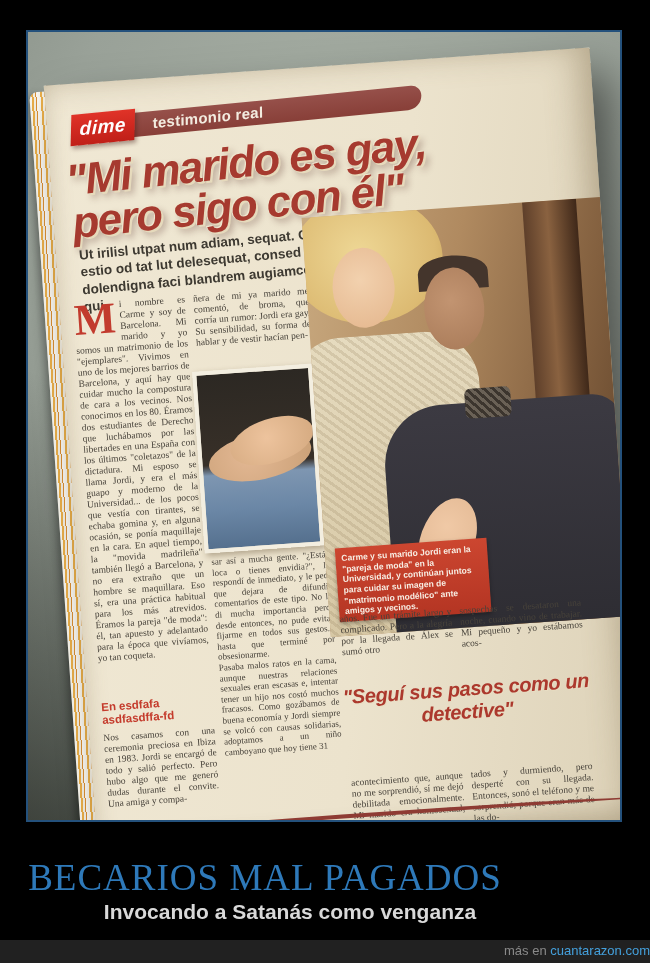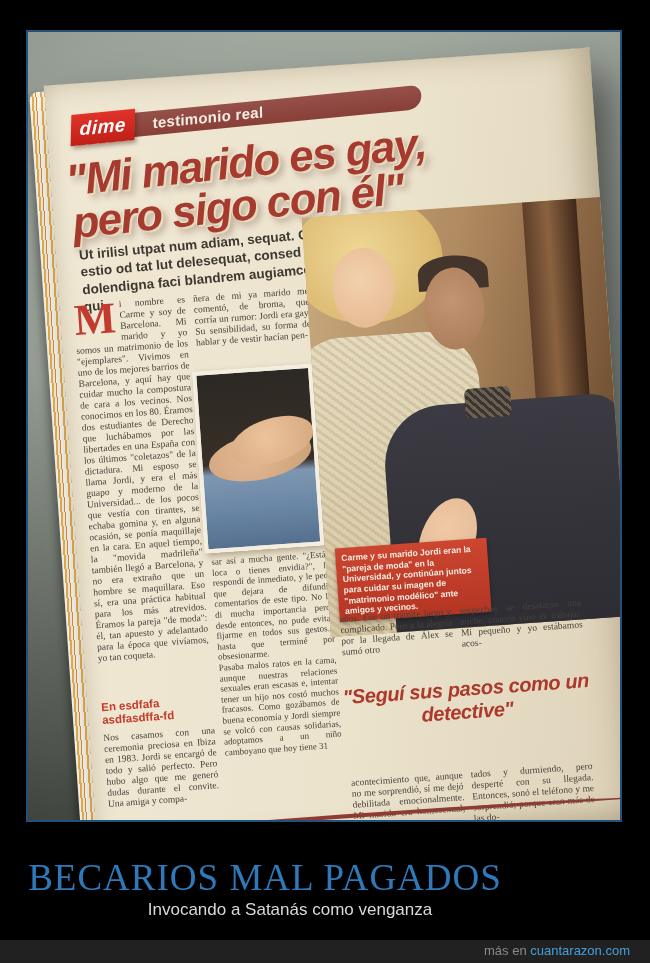--- a/index.html
+++ b/index.html
@@ -153,26 +153,26 @@
   }
 
   
   .meme-title {
     position:absolute; left:0; top:856px; width:530px; text-align:center;
     font-family:"Liberation Serif", serif; font-size:37px; font-weight:normal;
     color:#2e79b9; letter-spacing:1px;
   }
   .meme-subtitle {
     position:absolute; left:0; top:900px; width:580px; text-align:center;
-    font-size:17px; color:#d9d9d9;
+    font-size:21px; color:#d9d9d9;font-weight:bold;
   }
   .site-bar {
     position:absolute; left:0; bottom:0; width:650px; height:23px;
     background:#212121; text-align:right; font-size:13px; line-height:22px;
-    padding-right:20px;
+    padding-right:0;
   }
   .site-prefix { color:#8a8a8a; }
   .site-link   { color:#44a0dc; text-decoration:none; }
 </style>
 </head>
 <body>
 
 <div class="photo-frame">
   <div class="magazine">
     <div class="page-edges"></div>

